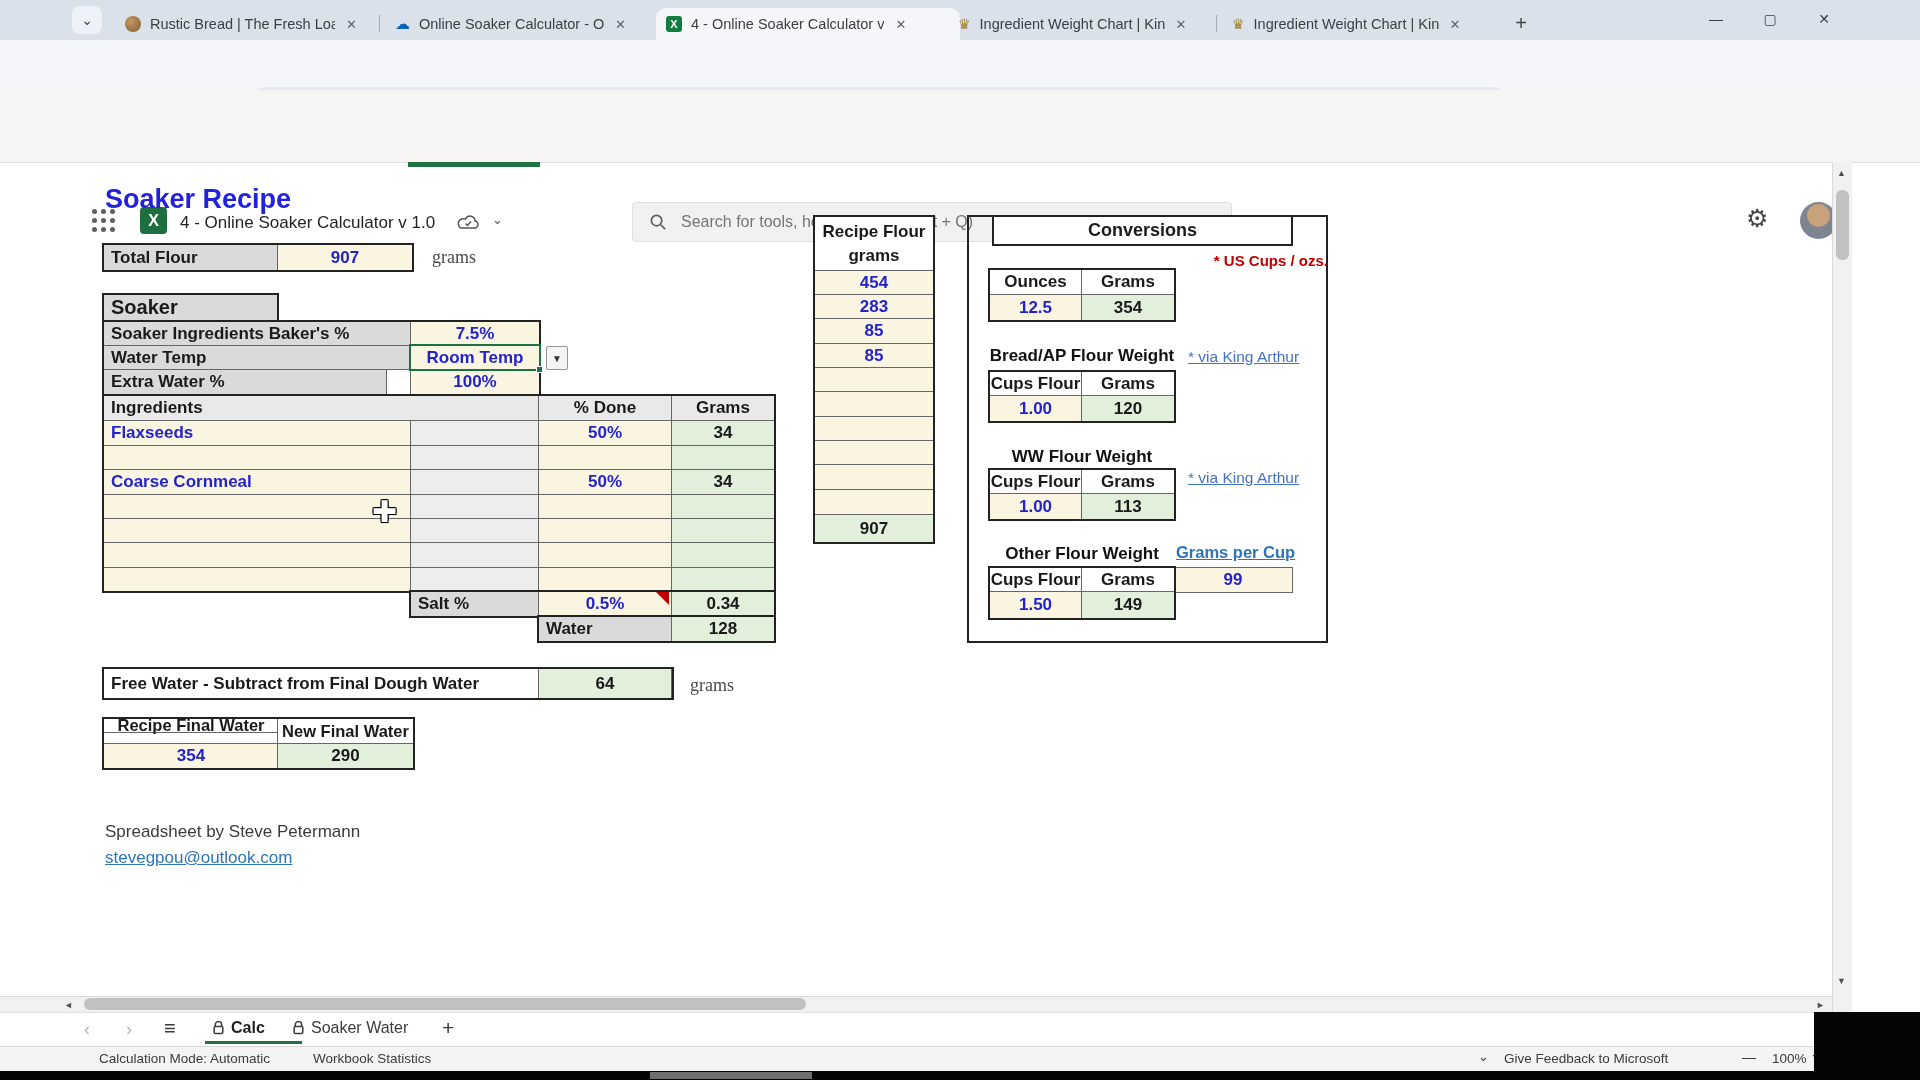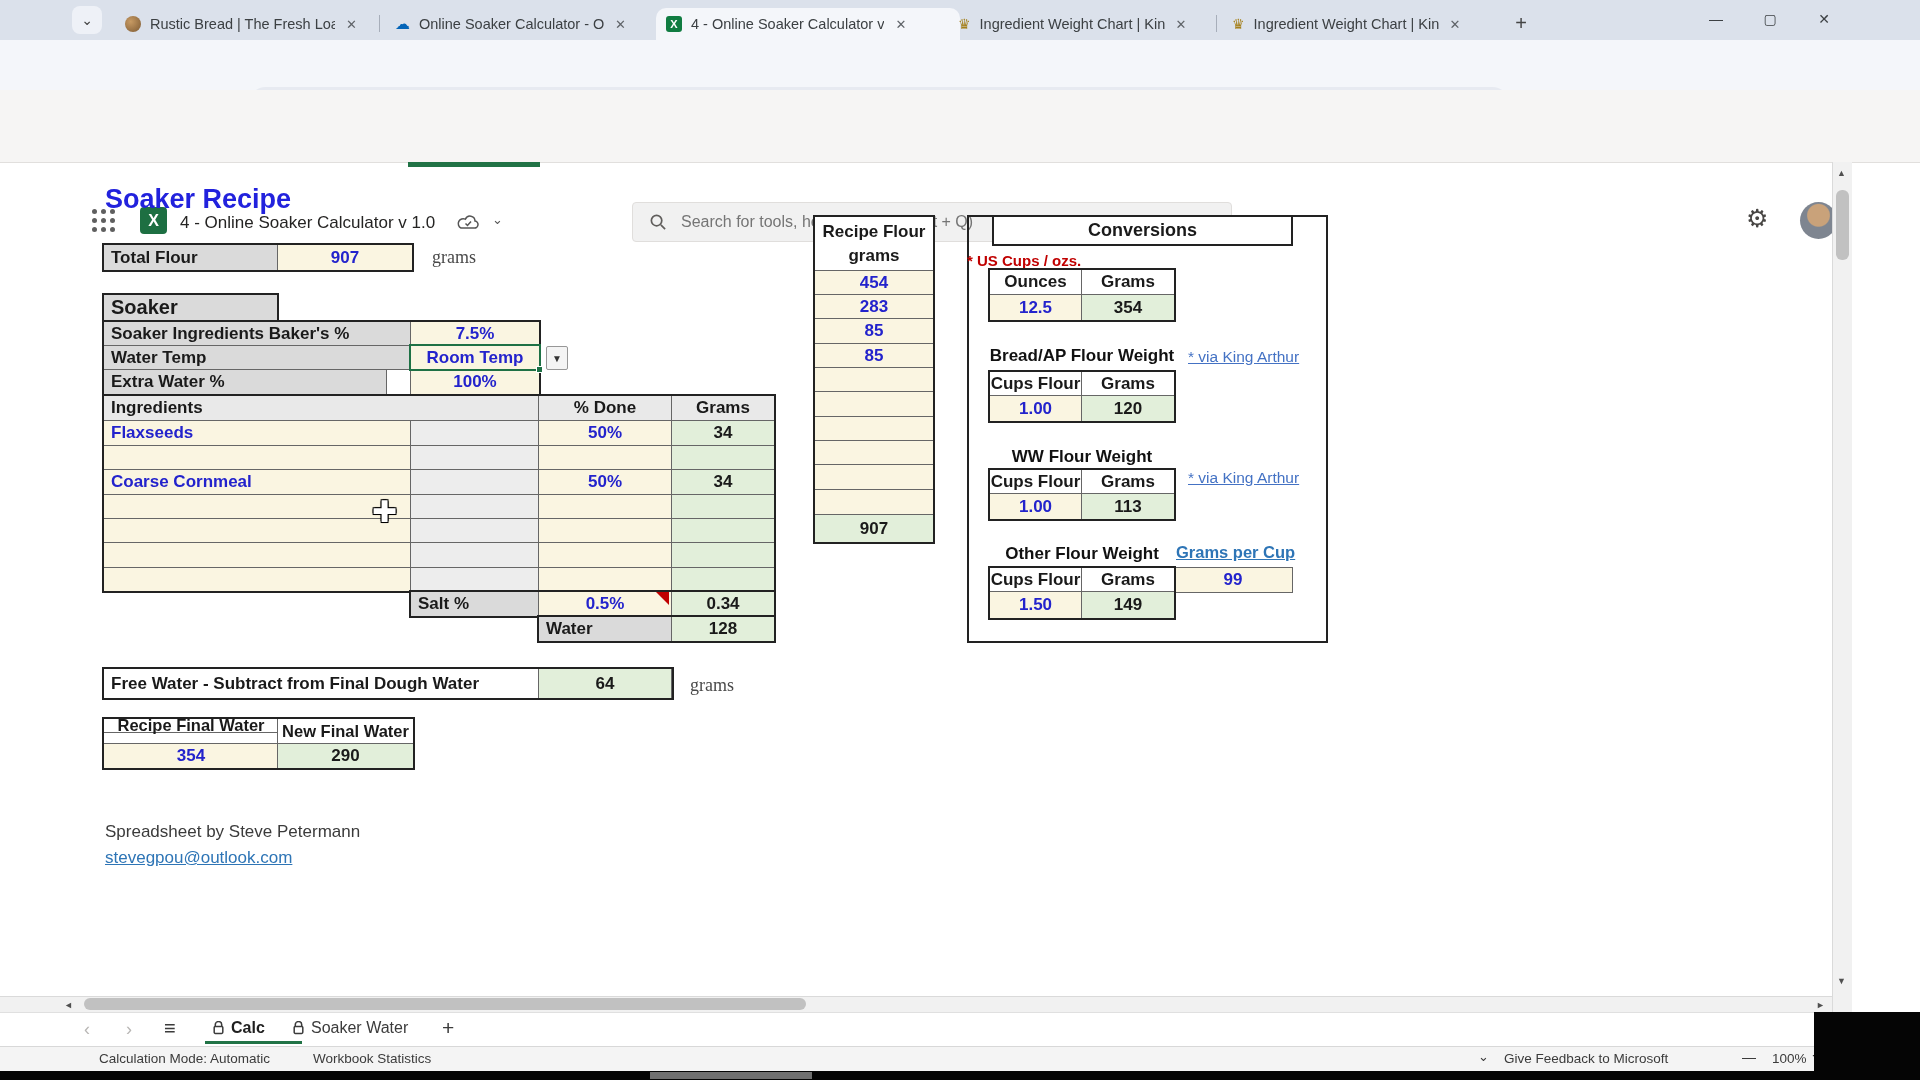--- a/index.html
+++ b/index.html
@@ -281,21 +281,21 @@
   <div class="cell cream" style="left:814px;top:391px;width:120px;height:26px;"></div>
   <div class="cell cream" style="left:814px;top:416px;width:120px;height:25px;"></div>
   <div class="cell cream" style="left:814px;top:440px;width:120px;height:25px;"></div>
   <div class="cell cream" style="left:814px;top:464px;width:120px;height:26px;"></div>
   <div class="cell cream" style="left:814px;top:489px;width:120px;height:26px;"></div>
   <div class="cell green" style="left:814px;top:514px;width:120px;height:29px;">907</div>
   <div class="frame" style="left:813px;top:215px;width:122px;height:329px;"></div>
 
   <div class="frame" style="left:967px;top:215px;width:361px;height:428px;"></div>
   <div class="cell" style="left:992px;top:215px;width:301px;height:31px;font-size:18px;border:2px solid #222;">Conversions</div>
-  <div class="abs" style="left:967px;top:252px;width:361px;text-align:left;color:#c00000;font-size:15px;font-weight:600;">* US Cups / ozs.</div>
+  <div class="abs" style="left:967px;top:252px;width:361px;text-align:right;color:#c00000;font-size:15px;font-weight:600;">* US Cups / ozs.</div>
 
   <div class="cell" style="left:989px;top:269px;width:93px;height:26px;">Ounces</div>
   <div class="cell" style="left:1081px;top:269px;width:94px;height:26px;">Grams</div>
   <div class="cell cream blue" style="left:989px;top:294px;width:93px;height:27px;">12.5</div>
   <div class="cell green" style="left:1081px;top:294px;width:94px;height:27px;">354</div>
   <div class="frame" style="left:988px;top:268px;width:188px;height:54px;"></div>
 
   <div class="biglabel" style="left:944px;top:346px;width:276px;">Bread/AP Flour Weight</div>
   <div class="kalink" style="left:1188px;top:348px;">* via King Arthur</div>
   <div class="cell" style="left:989px;top:371px;width:93px;height:25px;">Cups Flour</div>

